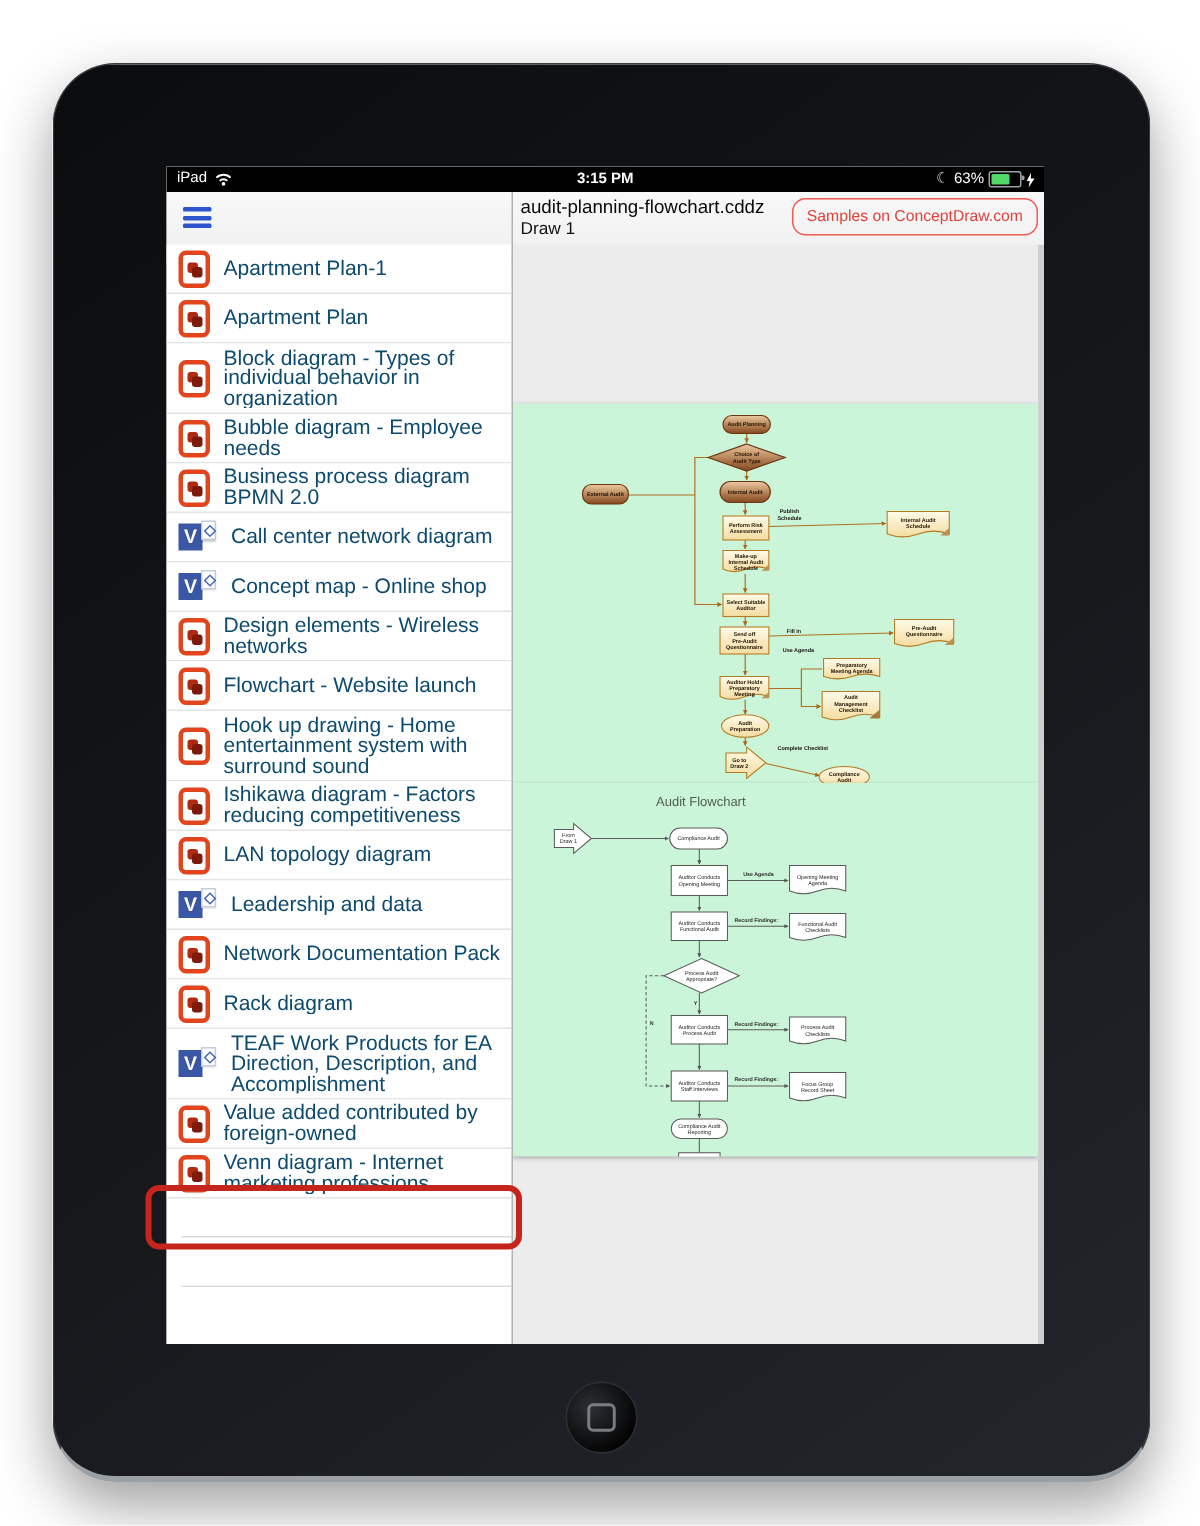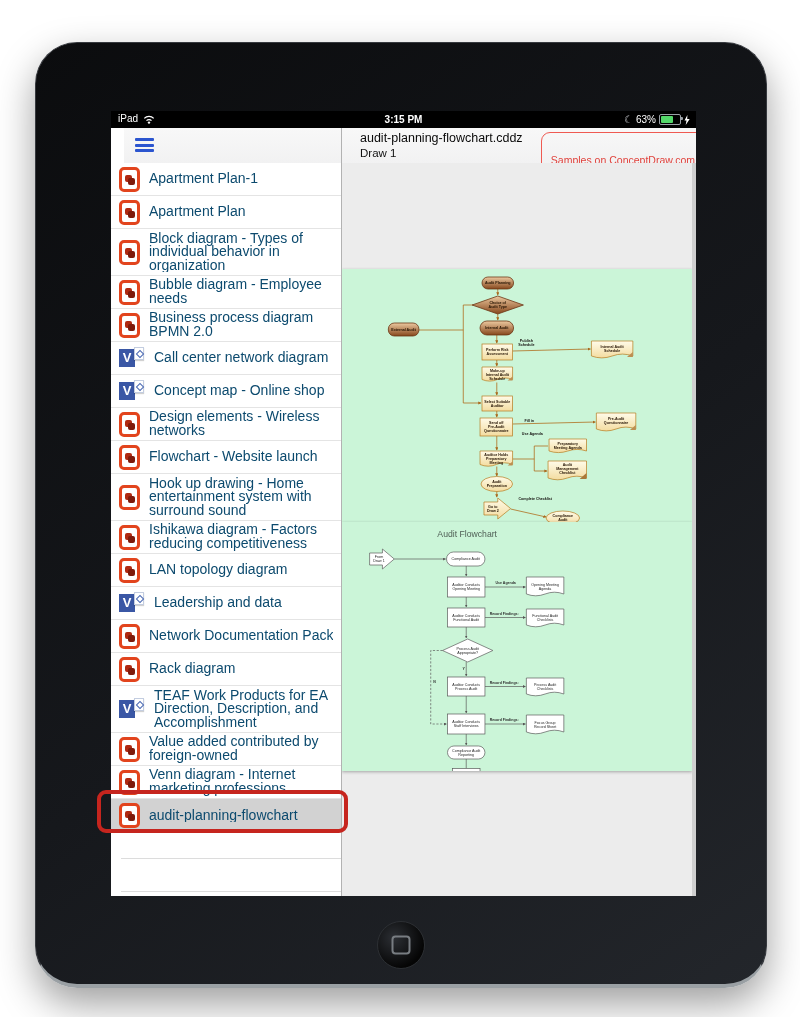--- a/index.html
+++ b/index.html
@@ -17,26 +17,26 @@
   
   .statusbar{position:absolute;left:0;top:0;width:100%;height:17px;background:#000;color:#fff;font-size:10px;}
   .sb-left{position:absolute;left:7px;top:0;height:15px;display:flex;align-items:center;gap:4px;}
   .sb-center{position:absolute;left:0;right:0;top:0;height:17px;text-align:center;line-height:17px;font-weight:bold;font-size:10px;}
   .sb-right{position:absolute;right:6px;top:0;height:17px;display:flex;align-items:center;gap:3px;}
   .moon{font-family:"DejaVu Sans",sans-serif;color:#d0d3d8;font-size:10px;line-height:10px;}
   .bat{position:relative;width:20px;height:9px;border:1px solid #9aa0a6;border-radius:2px;}
   .bat::after{content:'';position:absolute;right:-3px;top:2px;width:2px;height:3px;background:#9aa0a6;border-radius:0 1px 1px 0;}
   .bat-fill{position:absolute;left:1px;top:1px;bottom:1px;width:60%;background:#53d769;border-radius:1px;}
   
-  .appheader{position:absolute;left:0;top:17px;width:100%;height:48px;background:linear-gradient(#f8f8f8,#efeff0);border-bottom:1px solid #b9b9b9;box-sizing:border-box;margin-left:13px;}
+  .appheader{position:absolute;left:0;top:17px;width:100%;height:48px;background:linear-gradient(#f8f8f8,#efeff0);border-bottom:1px solid #b9b9b9;box-sizing:border-box;}
   .menu-ic{position:absolute;left:11px;top:10px;width:19px;height:14px;display:flex;flex-direction:column;justify-content:space-between;cursor:pointer;}
   .menu-ic i{display:block;height:3px;background:#2b55cf;border-radius:1px;}
   .hdr-title{position:absolute;left:236px;top:3px;font-size:12.5px;color:#0a0a0a;}
   .hdr-sub{position:absolute;left:236px;top:19px;font-size:11.5px;color:#111;}
-  .samples-btn{position:absolute;right:4px;top:4px;height:23px;line-height:23px;padding:16px 9px;border:1.5px solid #ef5a52;border-radius:9px;color:#e0423c;font-size:10.5px;background:transparent;cursor:pointer;}
+  .samples-btn{position:absolute;right:4px;top:4px;height:23px;line-height:23px;padding:0 9px;border:1.5px solid #ef5a52;border-radius:9px;color:#e0423c;font-size:10.5px;background:transparent;cursor:pointer;}
   
   .sidebar{position:absolute;left:0;top:52px;width:230px;bottom:0;background:#fff;overflow:hidden;}
   .v-divider{position:absolute;left:230px;top:17px;bottom:0;width:1px;background:#b2b2b2;z-index:6;}
   .srow{height:33px;display:flex;align-items:center;padding:0 5px 0 8px;border-bottom:1px solid #e4e4e4;box-sizing:border-box;background:#fff;cursor:pointer;}
   .srow.tall{height:47px;}
   .srow.selected{height:34px;background:#d2d2d2;}
   .srow-empty{height:25px;border-bottom:1px solid #dcdcdc;margin-left:10px;}
   .srow-empty.e2{height:32px;}
   .slabel{font-size:14px;line-height:13.6px;color:#0c4a6e;margin-left:9px;overflow:hidden;}
   
@@ -196,24 +196,20 @@
             </span>
             <span class="slabel">TEAF Work Products for EA Direction, Description, and Accomplishment</span>
           </div>
         <div class="srow">
             <span class="cd-icon"></span>
             <span class="slabel">Value added contributed by foreign-owned</span>
           </div>
         <div class="srow">
             <span class="cd-icon"></span>
             <span class="slabel">Venn diagram - Internet marketing professions</span>
-          </div>
-        <div class="srow selected">
-            <span class="cd-icon"></span>
-            <span class="slabel">audit-planning-flowchart</span>
           </div>
         <div class="srow-empty"></div>
         <div class="srow-empty e2"></div>
       </div>
 
       <div class="content">
 
         <div class="page page1">
           <svg width="350" height="256" viewBox="0 0 355 256" preserveAspectRatio="none">
             <defs>

